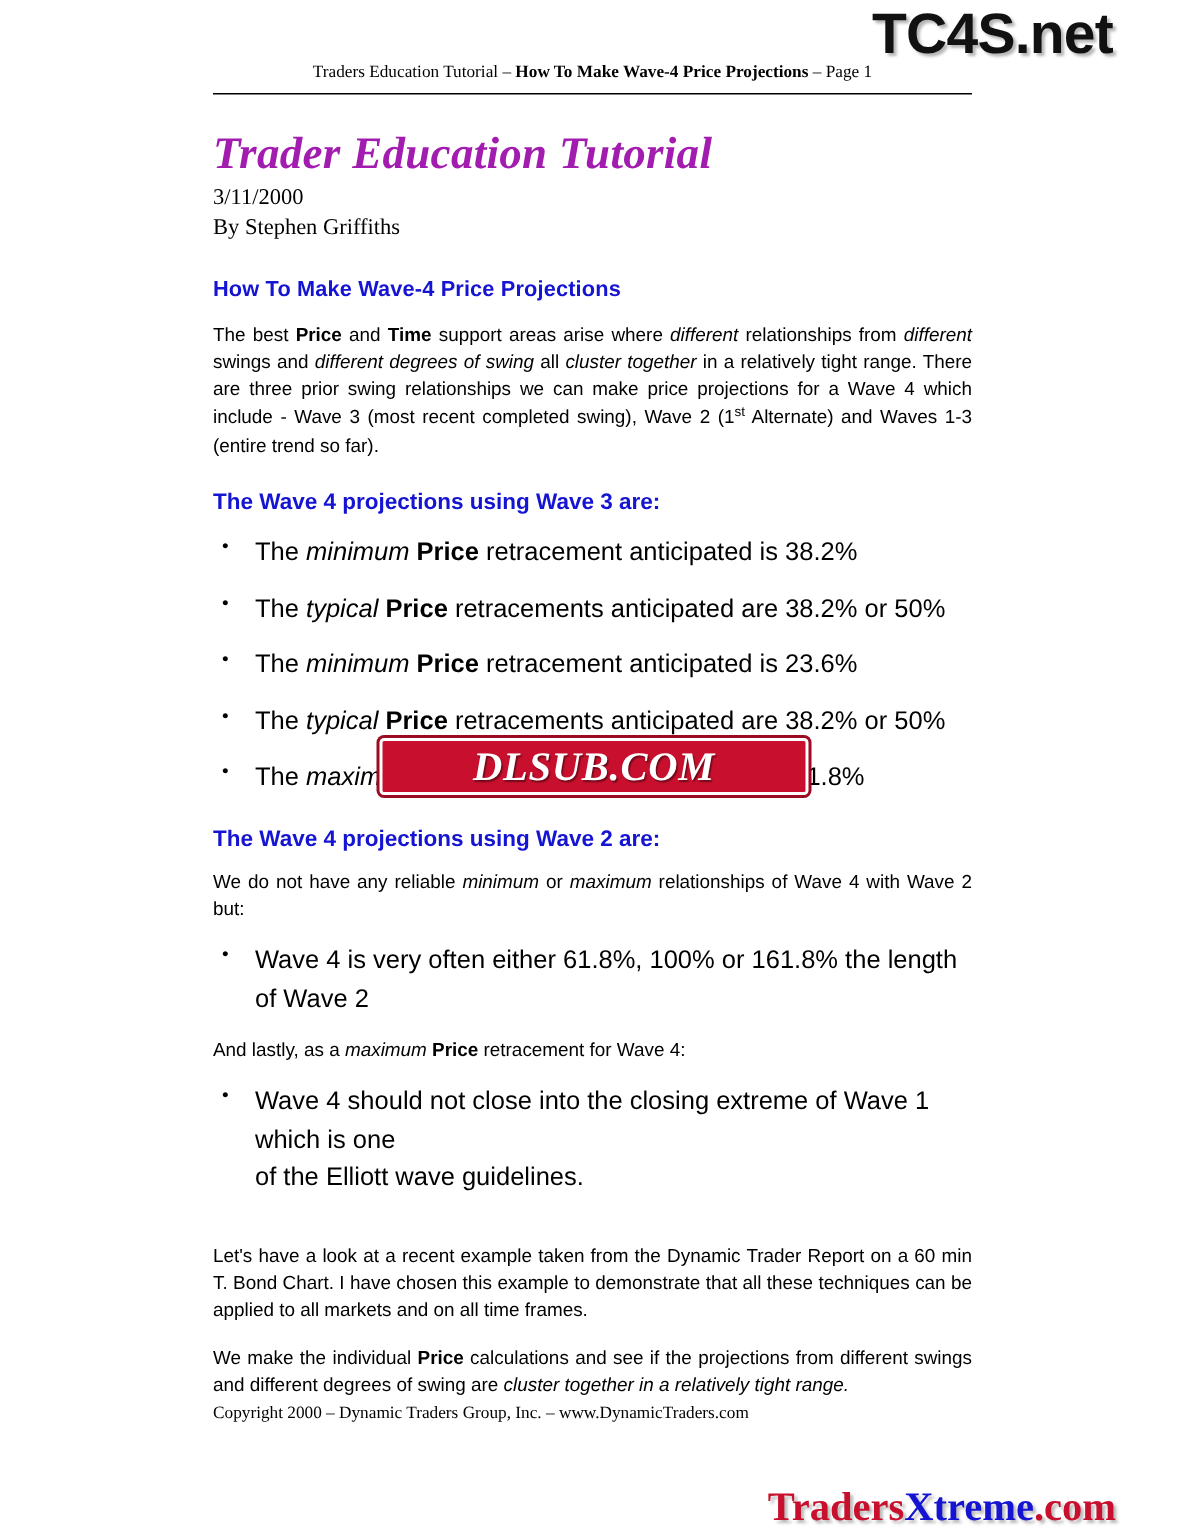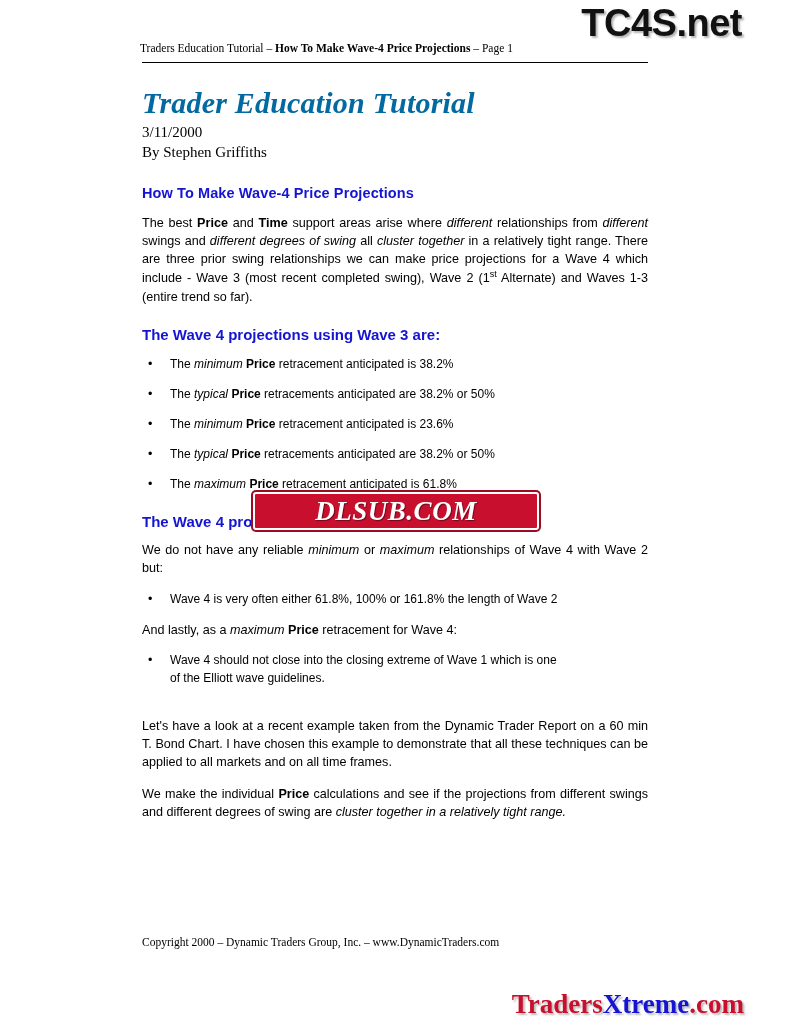--- a/index.html
+++ b/index.html
@@ -35,21 +35,21 @@
     letter-spacing: -0.5px;
     text-shadow: 2px 2px 2px rgba(120,120,120,0.55);
   }
 
   
   .runhead {
     position: absolute;
     left: 140px;
     top: 42px;
     width: 510px;
-    text-align: left;
+    text-align: center;
     font-family: "Liberation Serif", serif;
     font-size: 11.5px;
     color: #000;
   }
   .runhead b { font-weight: bold; }
   .rule {
     position: absolute;
     left: 142px;
     top: 62px;
     width: 506px;
@@ -63,21 +63,21 @@
     top: 86px;
     width: 506px;
   }
 
   h1.title {
     margin: 0;
     font-family: "Liberation Serif", serif;
     font-style: italic;
     font-weight: bold;
     font-size: 30px;
-    color: #0369a1;
+    color: #a21caf;
     letter-spacing: 0.2px;
     line-height: 1.1;
   }
   .byline {
     font-family: "Liberation Serif", serif;
     font-size: 15px;
     line-height: 1.32;
     margin-top: 4px;
     color: #000;
   }
@@ -109,21 +109,21 @@
   }
 
   ul.bullets {
     list-style: none;
     margin: 8px 0 0 0;
     padding: 0;
   }
   ul.bullets li {
     position: relative;
     font-family: "Liberation Sans", sans-serif;
-    font-size: 12px;
+    font-size: 17px;
     line-height: 1.5;
     padding-left: 28px;
     margin: 12px 0 1px 0;
   }
   ul.bullets li:before {
     content: "\2022";
     position: absolute;
     left: 6px;
     top: 0;
     font-size: 12.6px;

